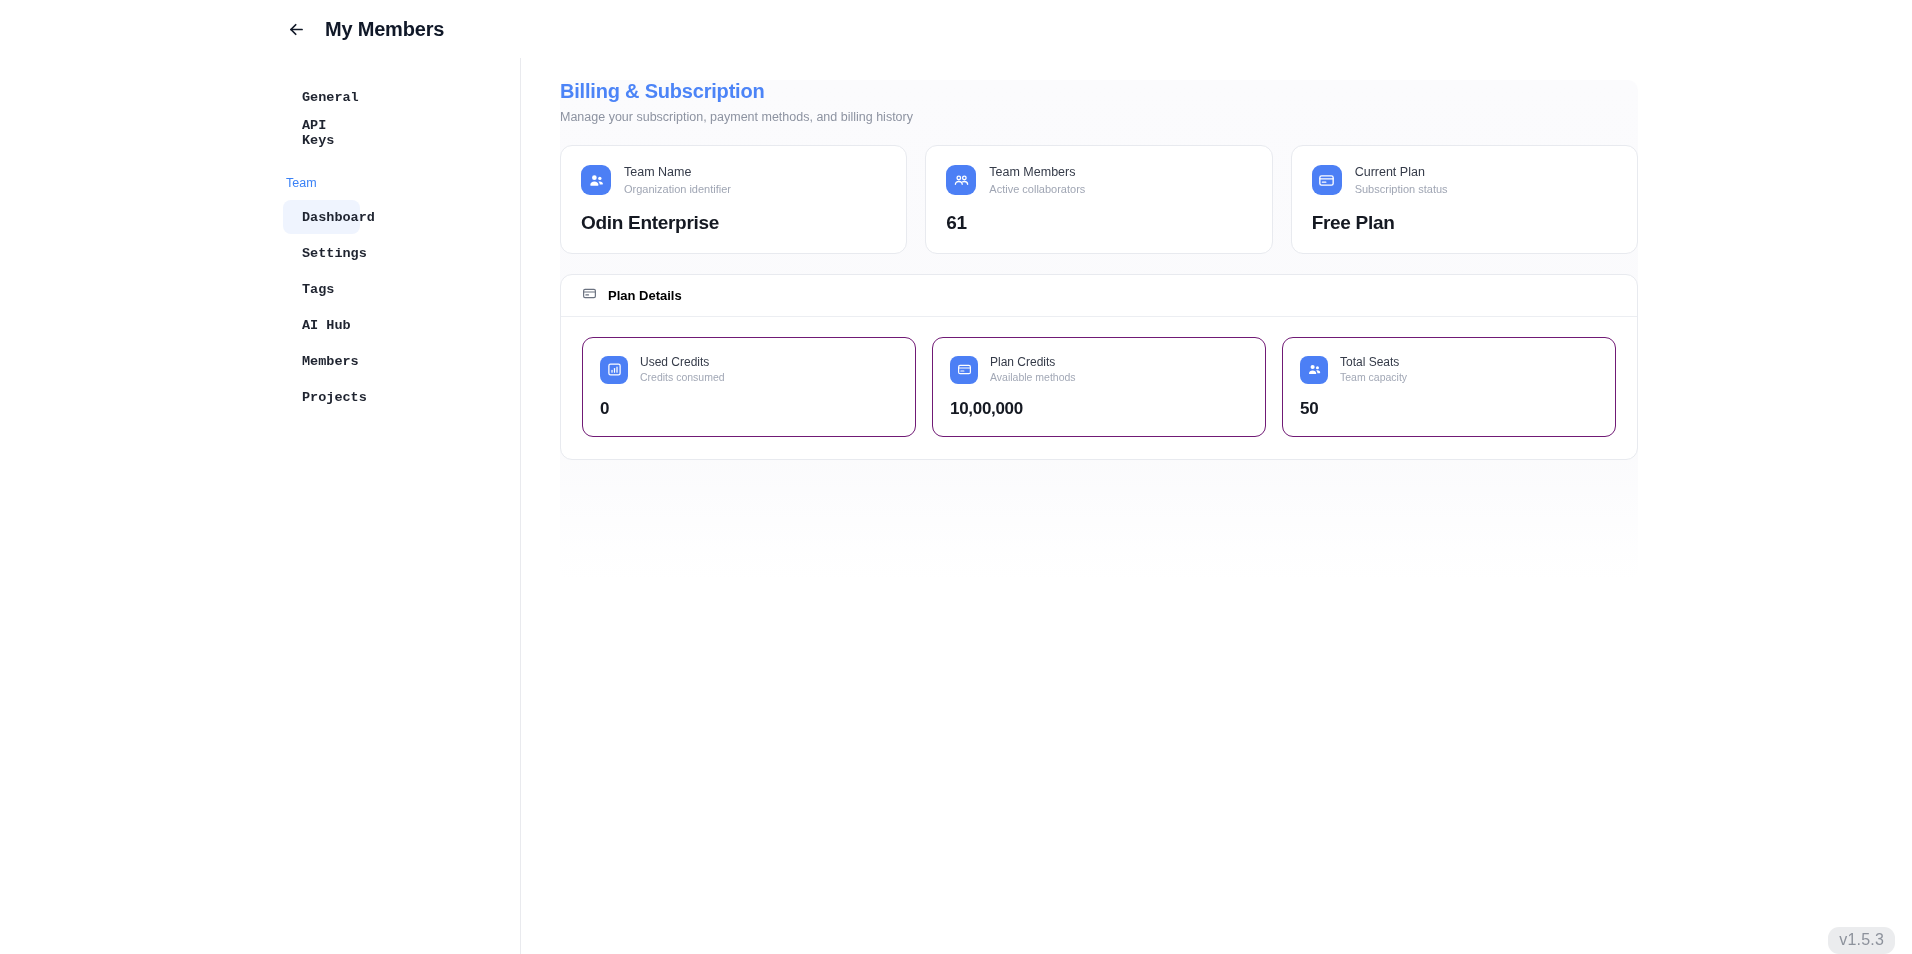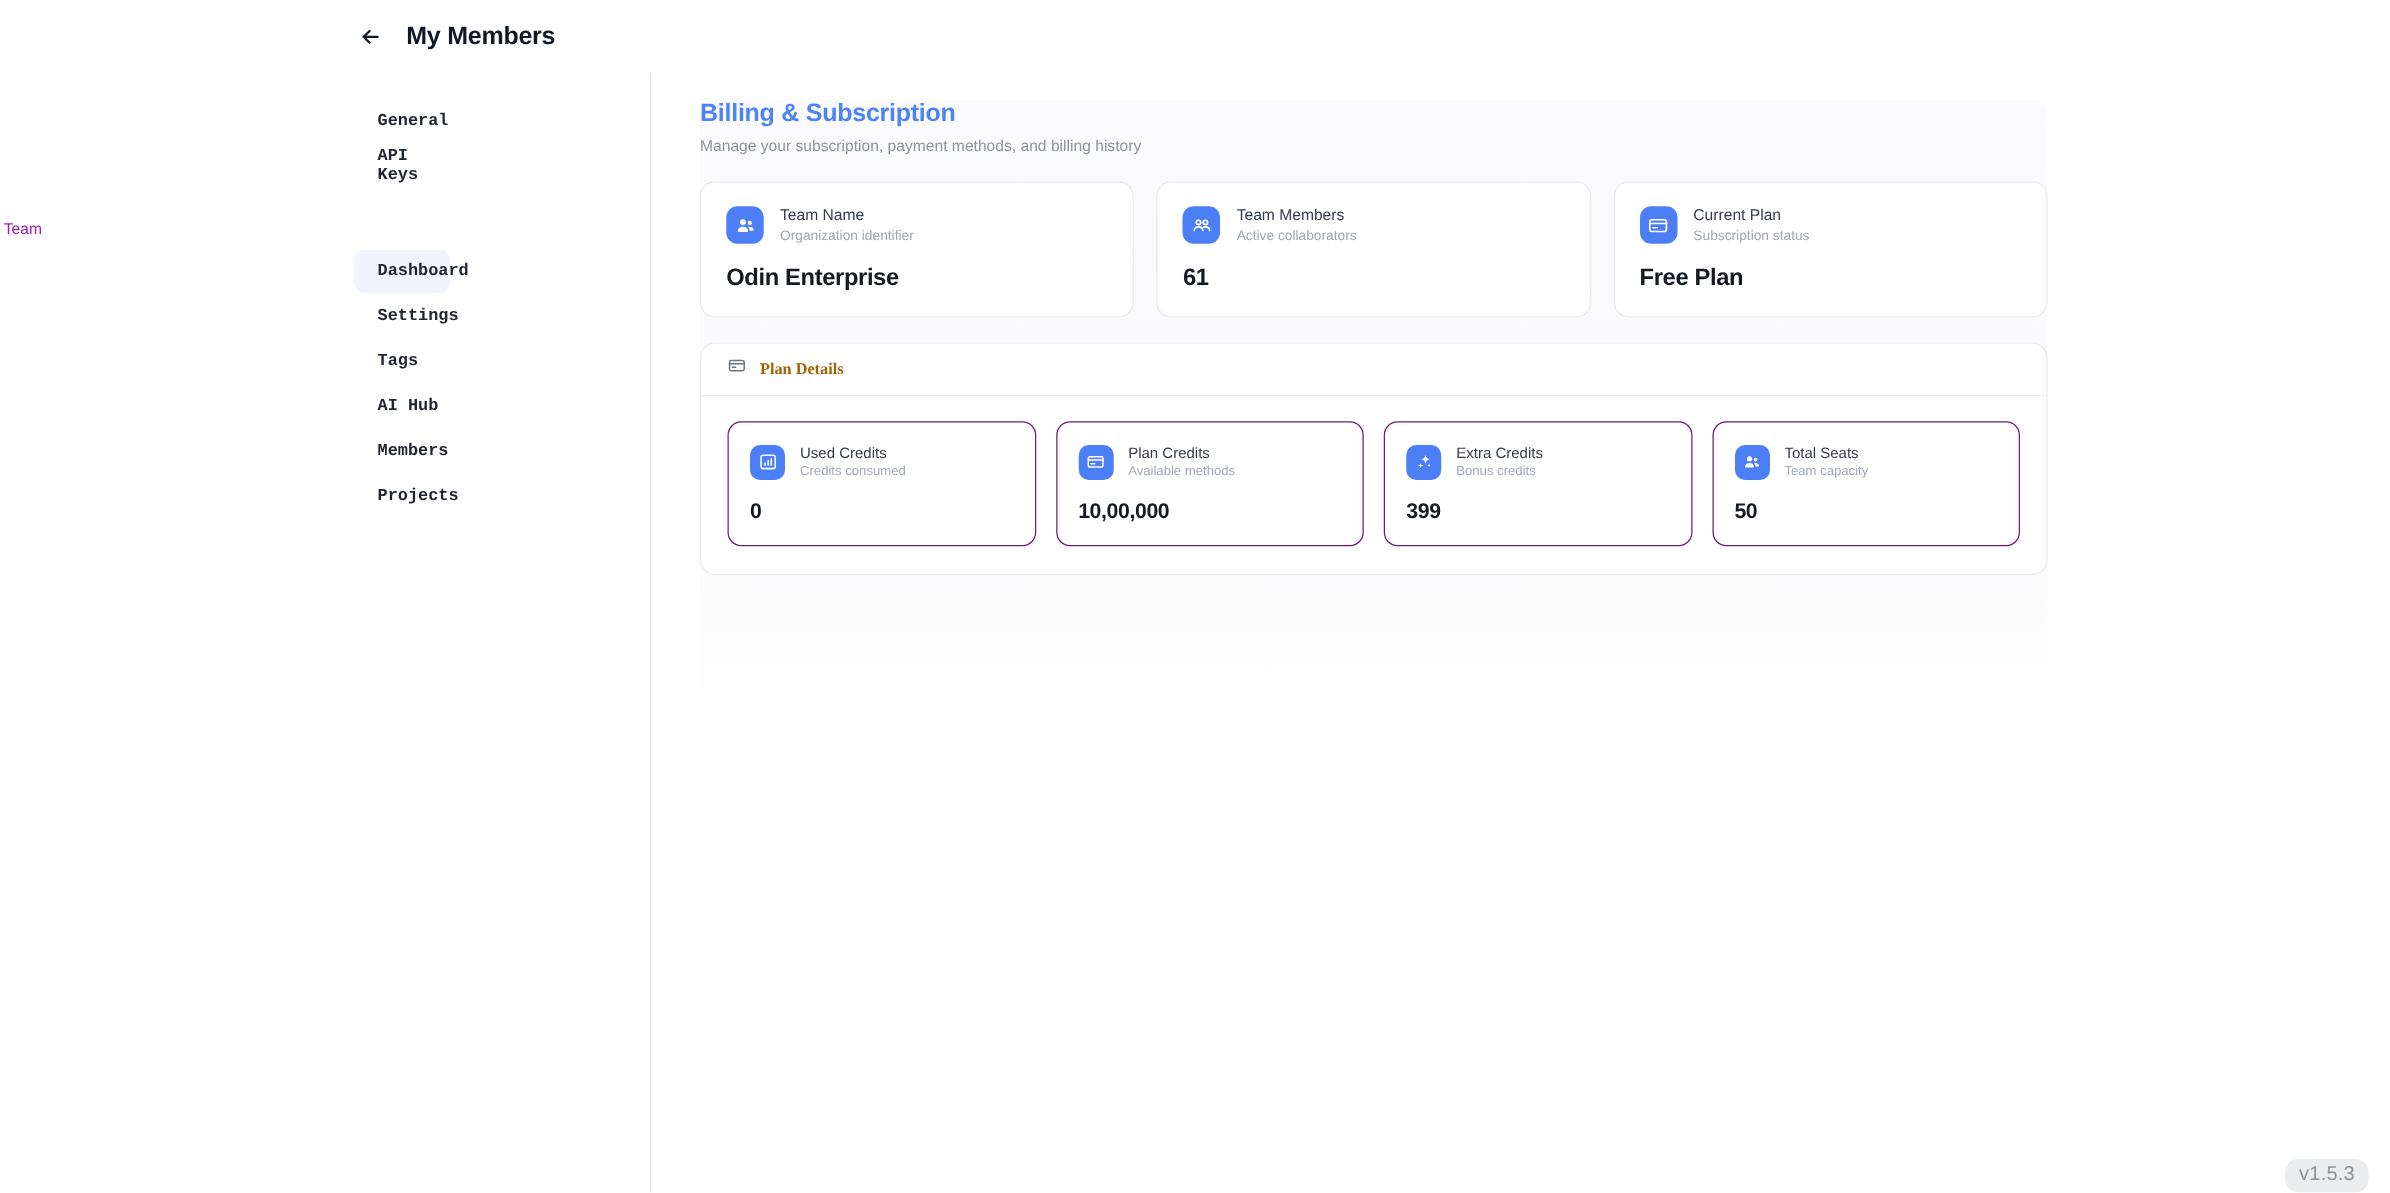--- a/index.html
+++ b/index.html
@@ -68,23 +68,24 @@
     cursor: pointer;
     margin-bottom: 2px;
     font-family: Liberation Mono, monospace;
   }
   .nav-item + .nav-item { margin-top: 2px; }
   .nav-item.active {
     background: #eff4fe;
   }
   .nav-gap { height: 20px; }
   .nav-section-label {
+    margin-left: 283px;
     padding-left: 3px;
     font-size: 12.5px;
-    color: #a21caf;
+    color: #3b82f6;
     font-weight: 400;
     height: 22px;
     display: flex;
     align-items: center;
     margin-bottom: 6px;
   }
 
   
   .main {
     position: absolute;
@@ -179,22 +180,21 @@
     height: 42px;
     display: flex;
     align-items: center;
     gap: 11px;
     padding: 0 21px;
     border-bottom: 1px solid #eceef2;
   }
   .panel-head-title {
     font-size: 13px;
     font-weight: 700;
-    color: #a16207;
-    font-family: Liberation Serif, serif;
+    color: #000000;
   }
   .panel-body {
     display: flex;
     gap: 16px;
     padding: 20px 21px 22px 21px;
   }
   .mini-card {
     flex: 1;
     background: #ffffff;
     border: 1px solid #701a75;
@@ -406,36 +406,20 @@
                 </svg>
               </span>
               <div>
                 <div class="mini-label">Plan Credits</div>
                 <div class="mini-sublabel">Available methods</div>
               </div>
             </div>
             <div class="mini-value">10,00,000</div>
           </div>
 
-          <div class="mini-card">
-            <div class="mini-head">
-              <span class="mini-tile">
-                <svg width="15" height="15" viewBox="0 0 24 24" fill="#ffffff">
-                  <path d="M13.4 3.2l1.5 3.9 3.9 1.5-3.9 1.5-1.5 3.9-1.5-3.9-3.9-1.5 3.9-1.5z"></path>
-                  <path d="M7 13.4l.9 2.3 2.3.9-2.3.9-.9 2.3-.9-2.3-2.3-.9 2.3-.9z"></path>
-                  <path d="M18 14.2l.6 1.6 1.6.6-1.6.6-.6 1.6-.6-1.6-1.6-.6 1.6-.6z"></path>
-                </svg>
-              </span>
-              <div>
-                <div class="mini-label">Extra Credits</div>
-                <div class="mini-sublabel">Bonus credits</div>
-              </div>
-            </div>
-            <div class="mini-value">399</div>
-          </div>
 
           <div class="mini-card">
             <div class="mini-head">
               <span class="mini-tile">
                 <svg width="15" height="15" viewBox="0 0 24 24" fill="#ffffff">
                   <circle cx="9" cy="8" r="3.3"></circle>
                   <path d="M3.2 18.4c0-3.1 2.6-5 5.8-5s5.8 1.9 5.8 5c0 .5-.4.9-.9.9H4.1c-.5 0-.9-.4-.9-.9z"></path>
                   <circle cx="16.7" cy="9" r="2.4"></circle>
                   <path d="M14.6 13.6c.7-.2 1.4-.3 2.1-.3 2.5 0 4.4 1.4 4.4 3.8 0 .4-.3.7-.7.7h-3.8c.1-1.7-.7-3.2-2-4.2z"></path>
                 </svg>

